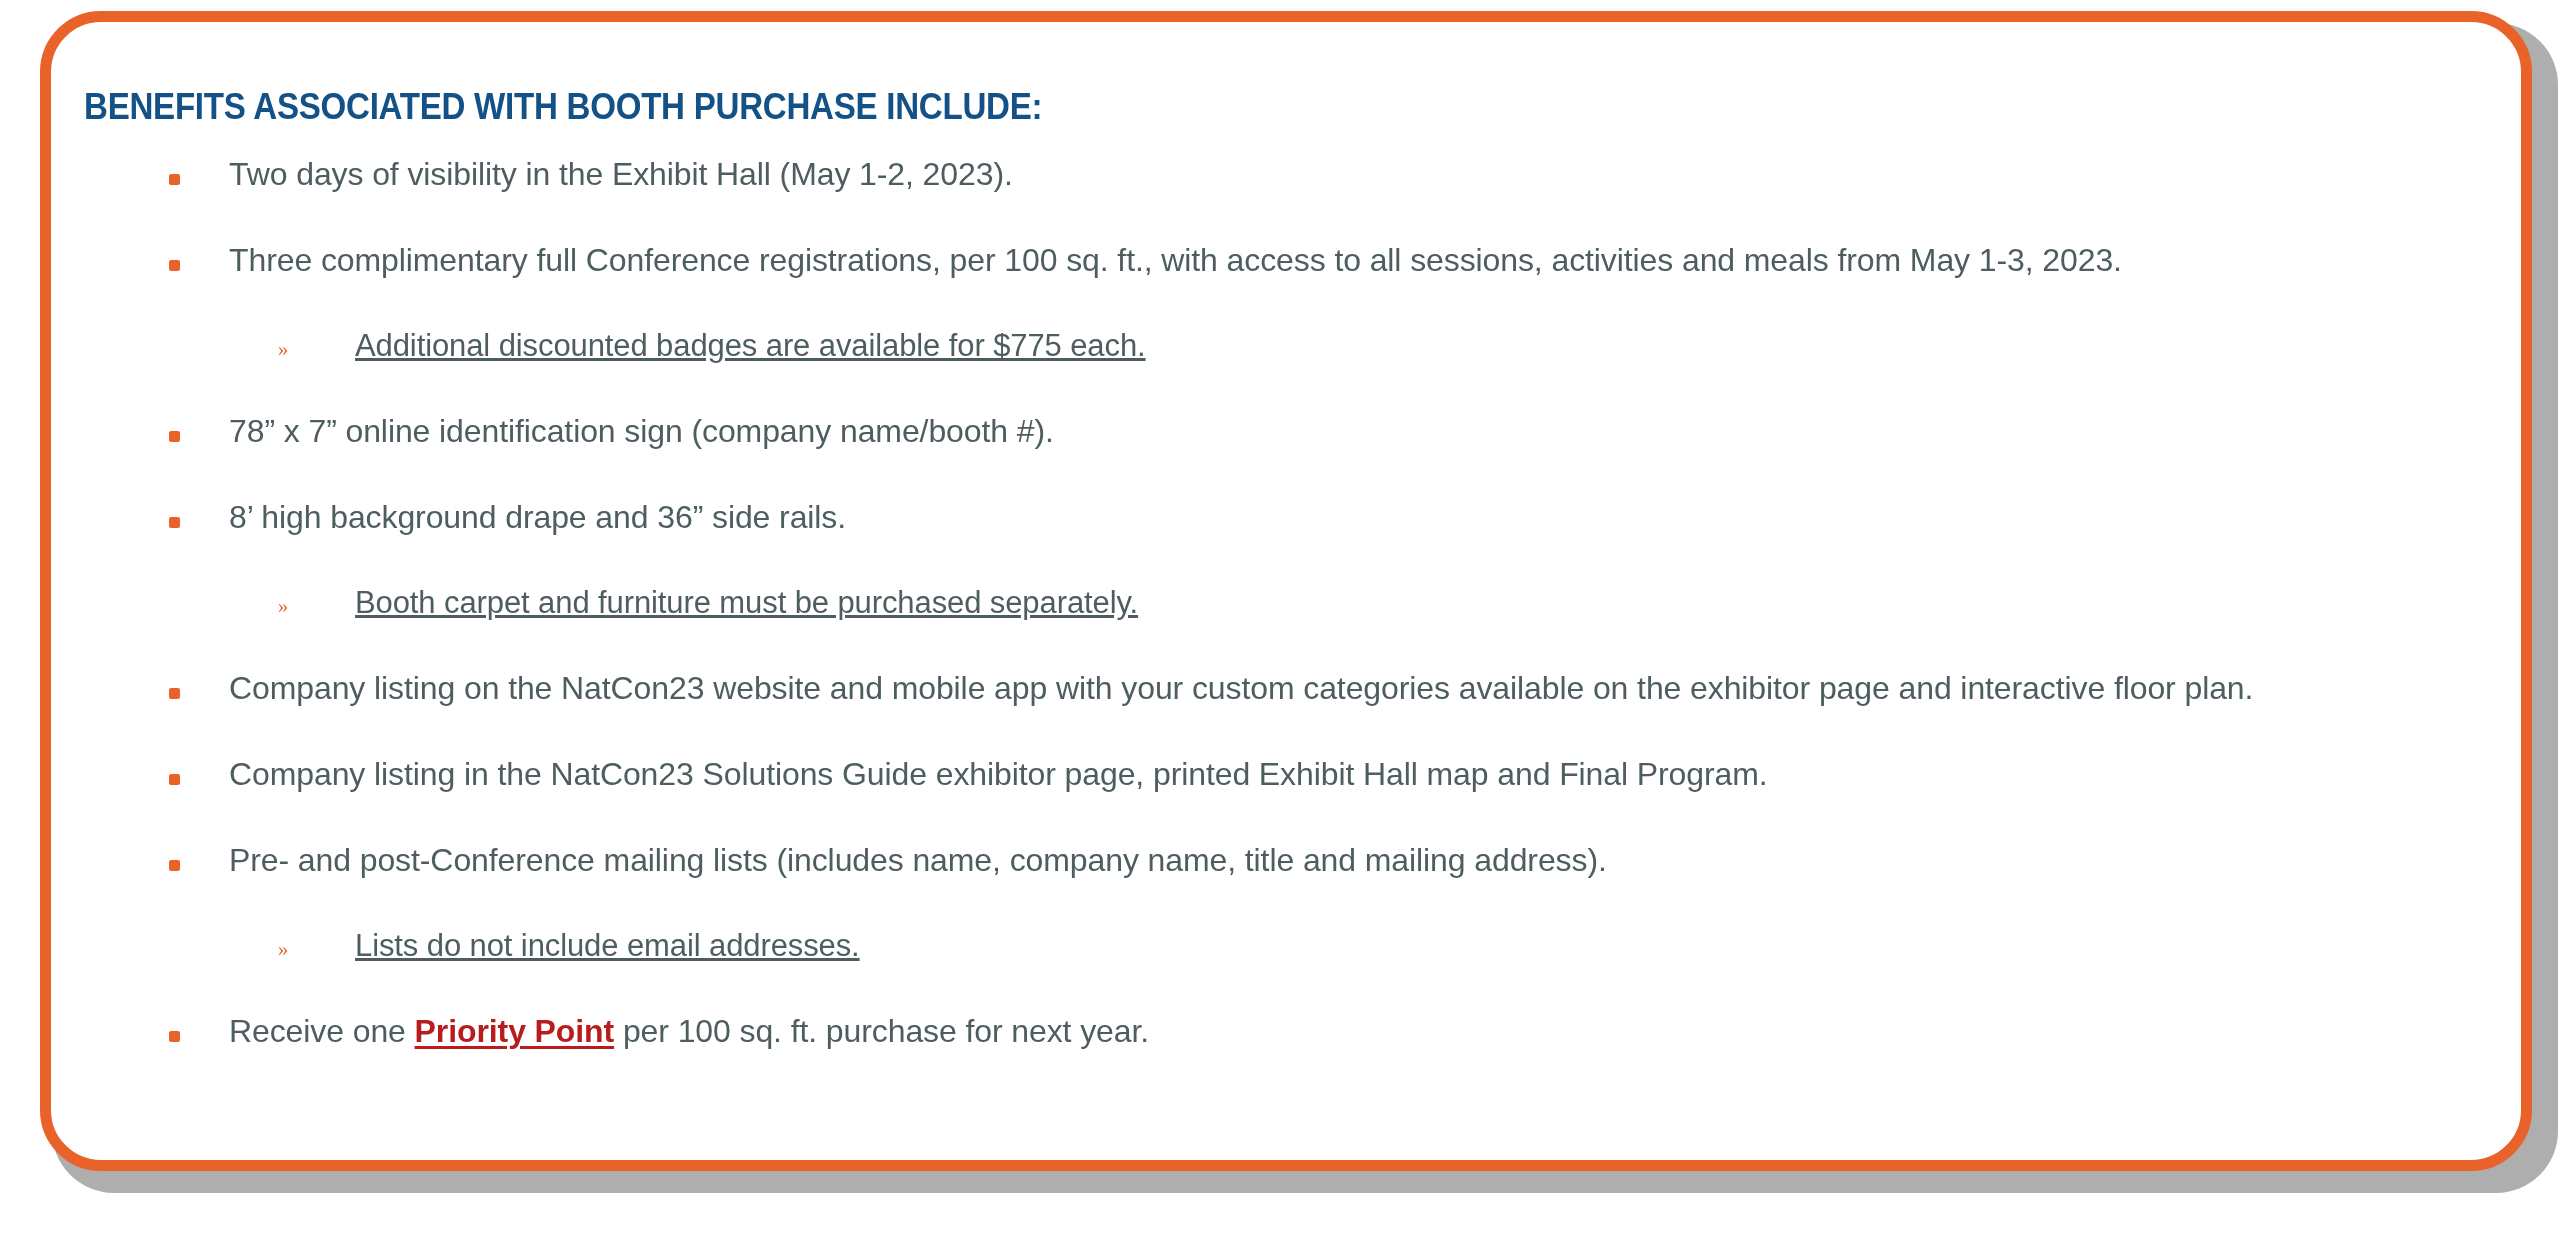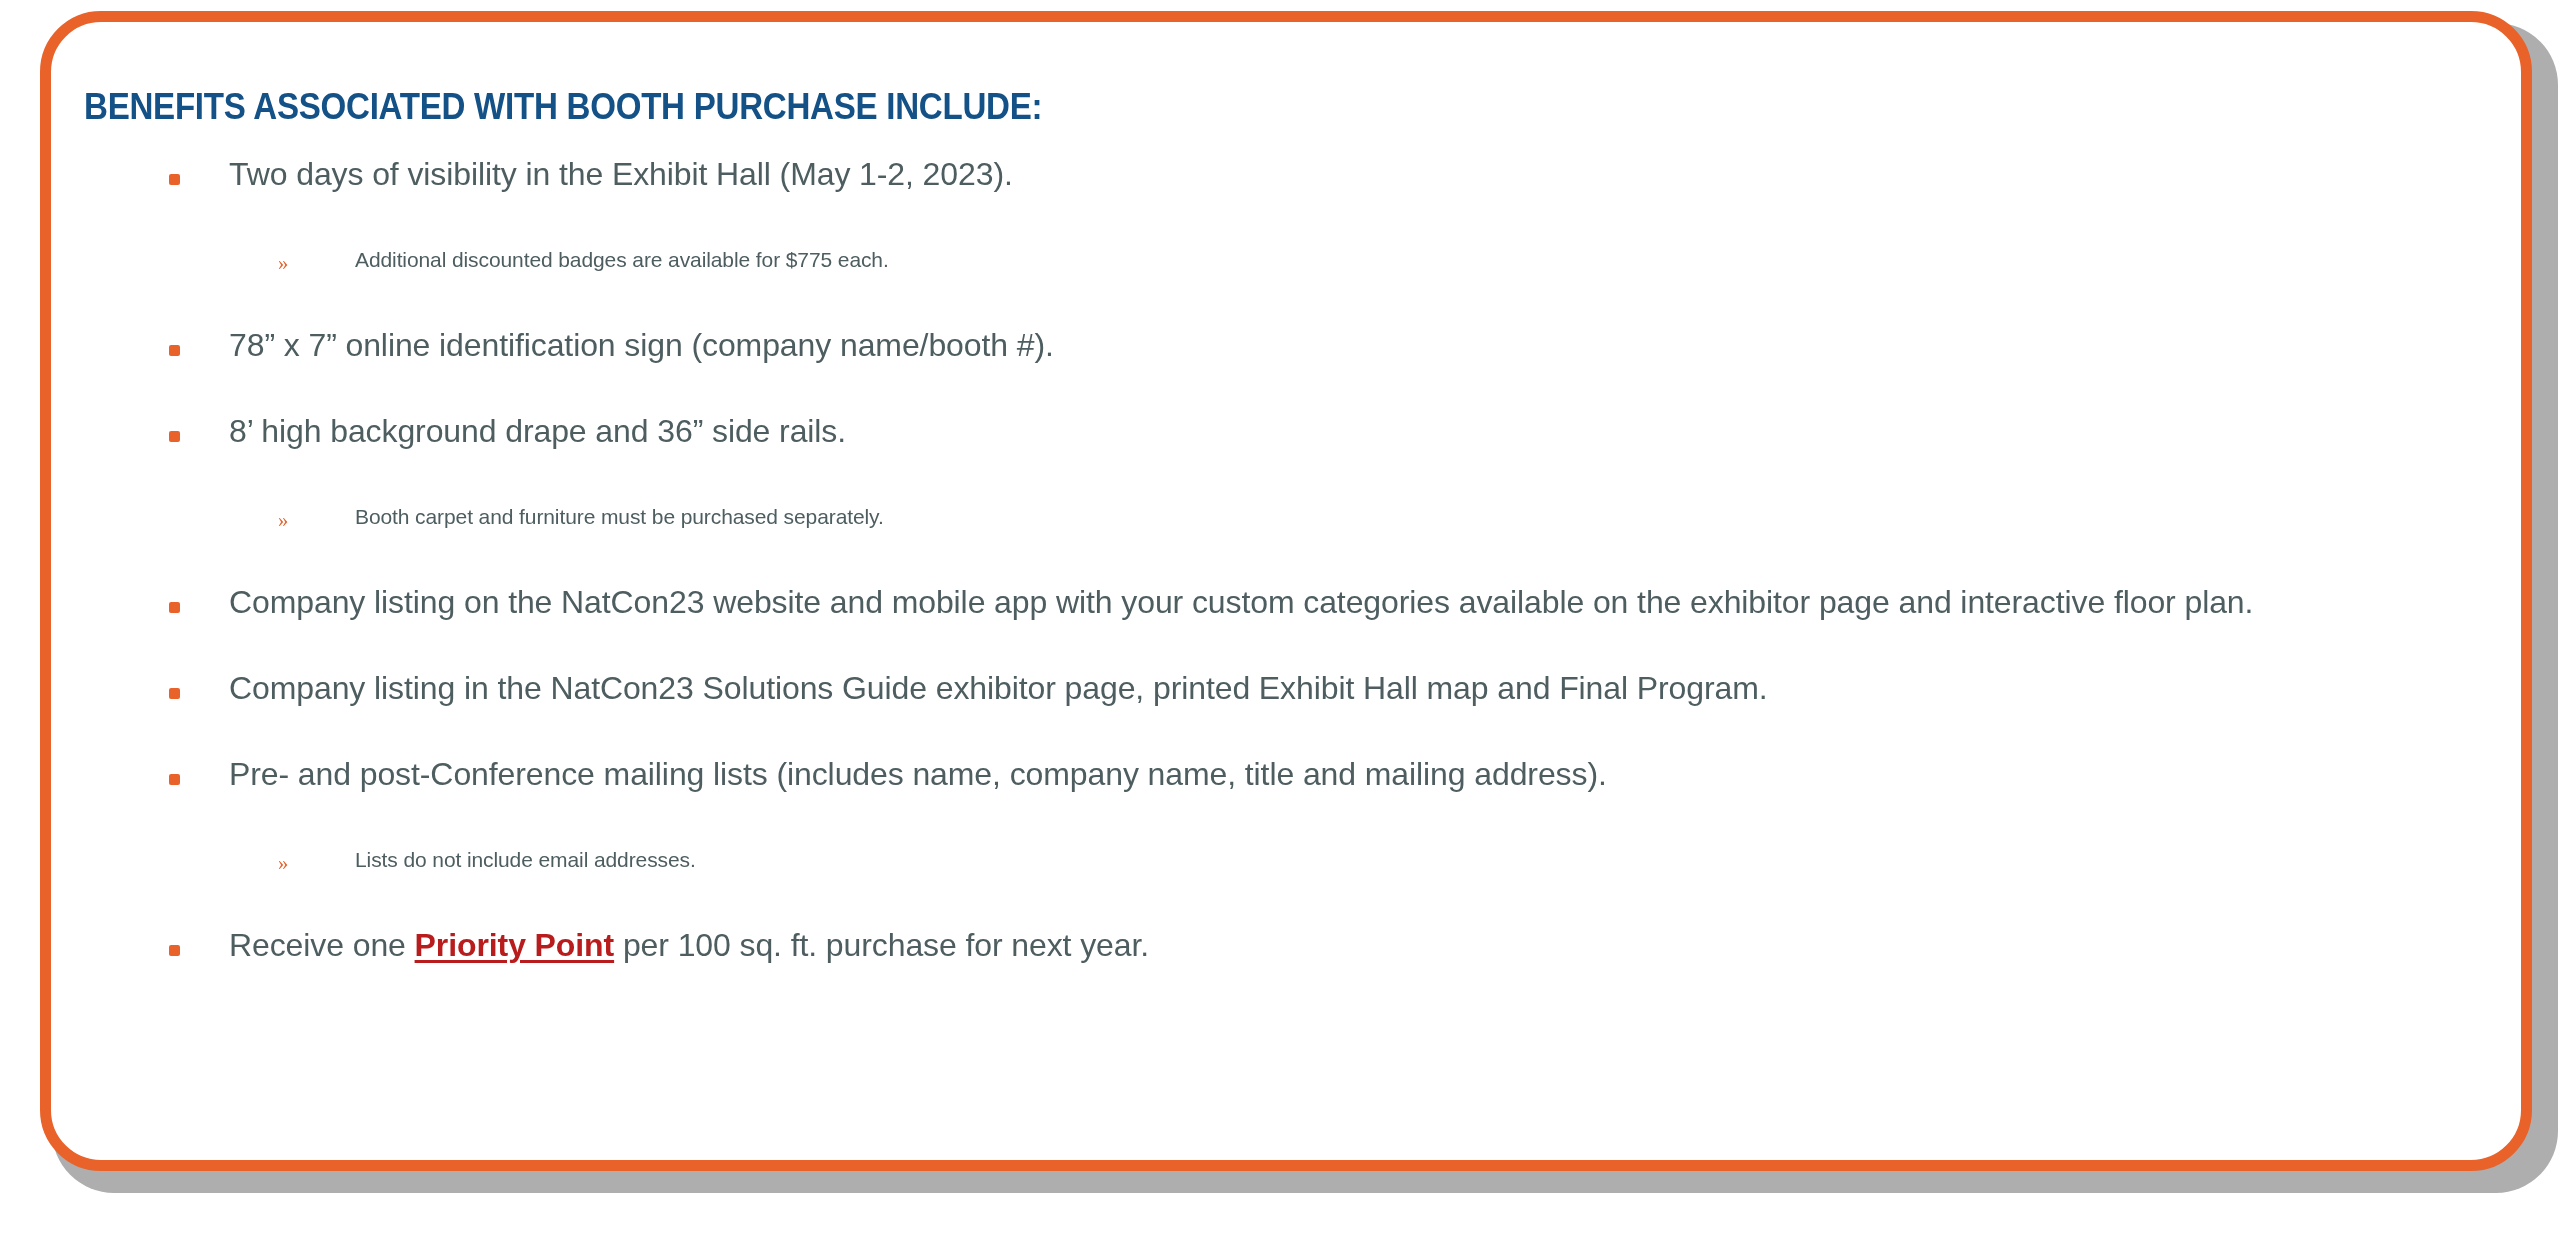--- a/index.html
+++ b/index.html
@@ -104,22 +104,23 @@
 
   .bullet-text {
     display: block;
     font-size: 32px;
     line-height: 39px;
     color: #4D5D60;
     font-weight: 400;
     letter-spacing: -0.1px;
   }
   .bullet-row.sub .bullet-text {
-    font-size: 21px;
+    font-size: 31px;
     line-height: 38px;
+    text-decoration: underline;
   }
 
   .link {
     color: #b91c1c;
     font-weight: 700;
     text-decoration: underline;
     text-underline-offset: 4.1px;
     text-decoration-thickness: 3.1px;
     cursor: pointer;
   }
@@ -134,20 +135,24 @@
 
   <div class="heading">BENEFITS ASSOCIATED WITH BOOTH PURCHASE INCLUDE:</div>
 
   <div class="bullet-list">
 
     <div class="bullet-row">
       <span class="bullet-marker"></span>
       <span class="bullet-text">Two days of visibility in the Exhibit Hall (May 1-2, 2023).</span>
     </div>
 
+    <div class="bullet-row">
+      <span class="bullet-marker"></span>
+      <span class="bullet-text">Three complimentary full Conference registrations, per 100 sq. ft., with access to all sessions, activities and meals from May 1-3, 2023.</span>
+    </div>
 
     <div class="bullet-row sub">
       <span class="bullet-marker">»</span>
       <span class="bullet-text">Additional discounted badges are available for $775 each.</span>
     </div>
 
     <div class="bullet-row">
       <span class="bullet-marker"></span>
       <span class="bullet-text">78” x 7” online identification sign (company name/booth #).</span>
     </div>

